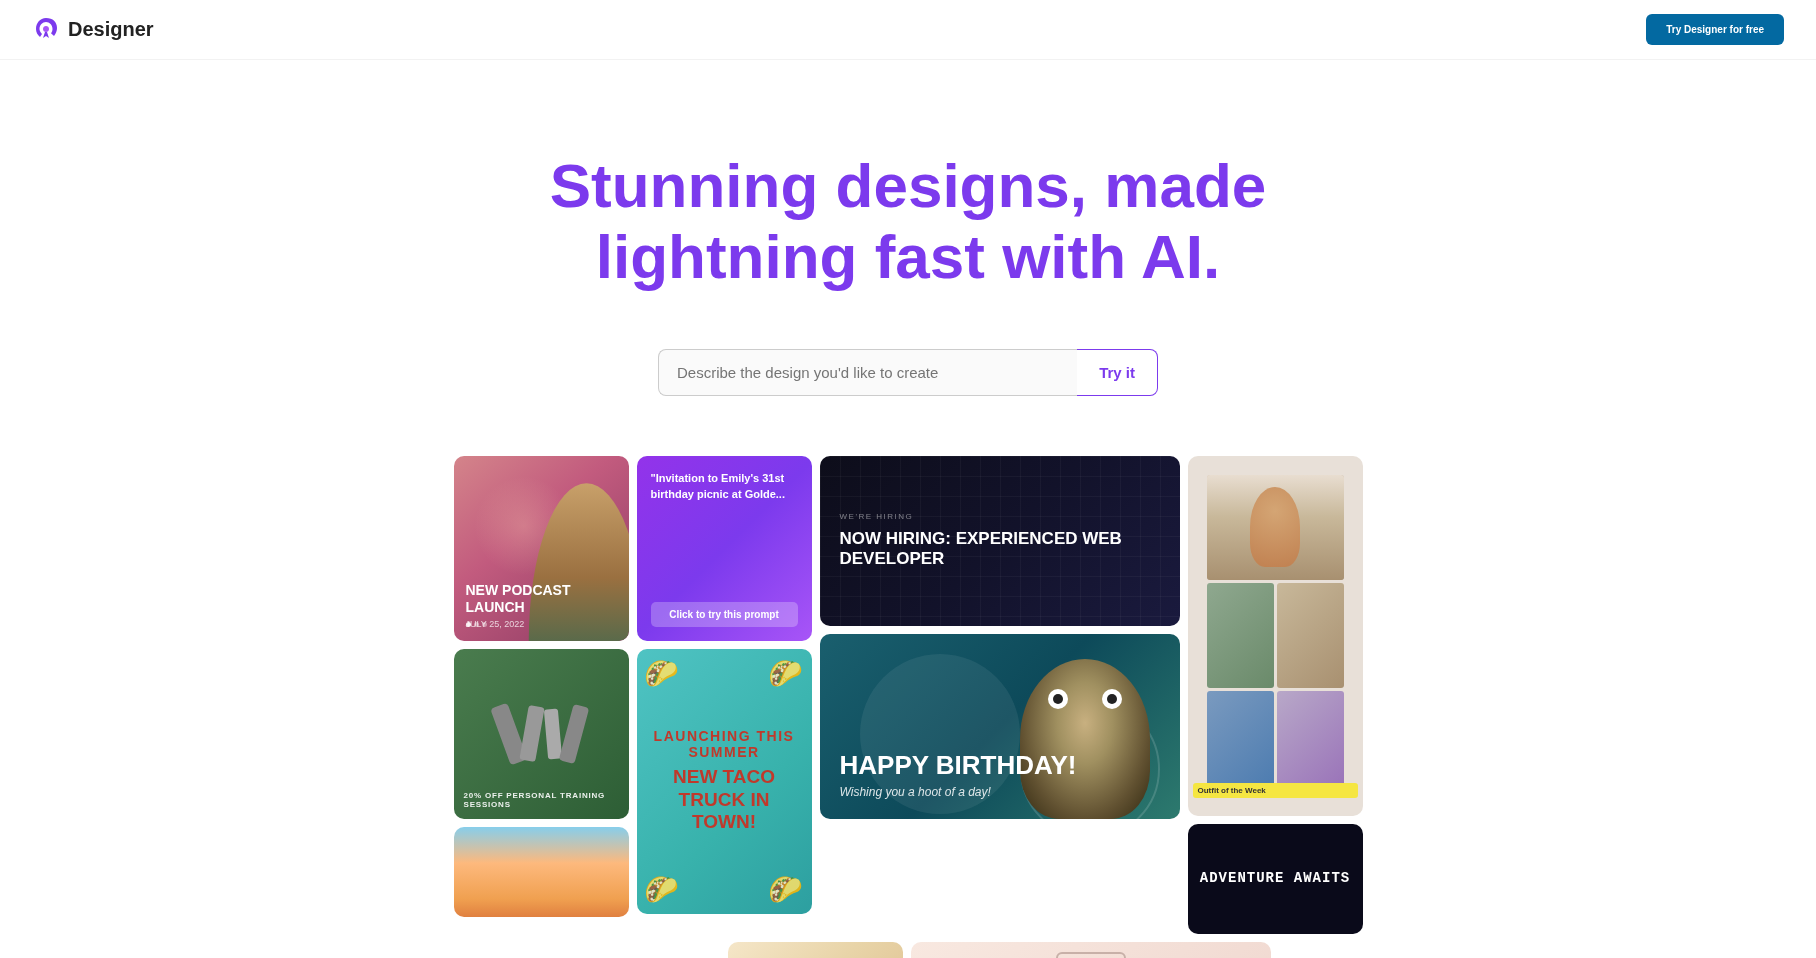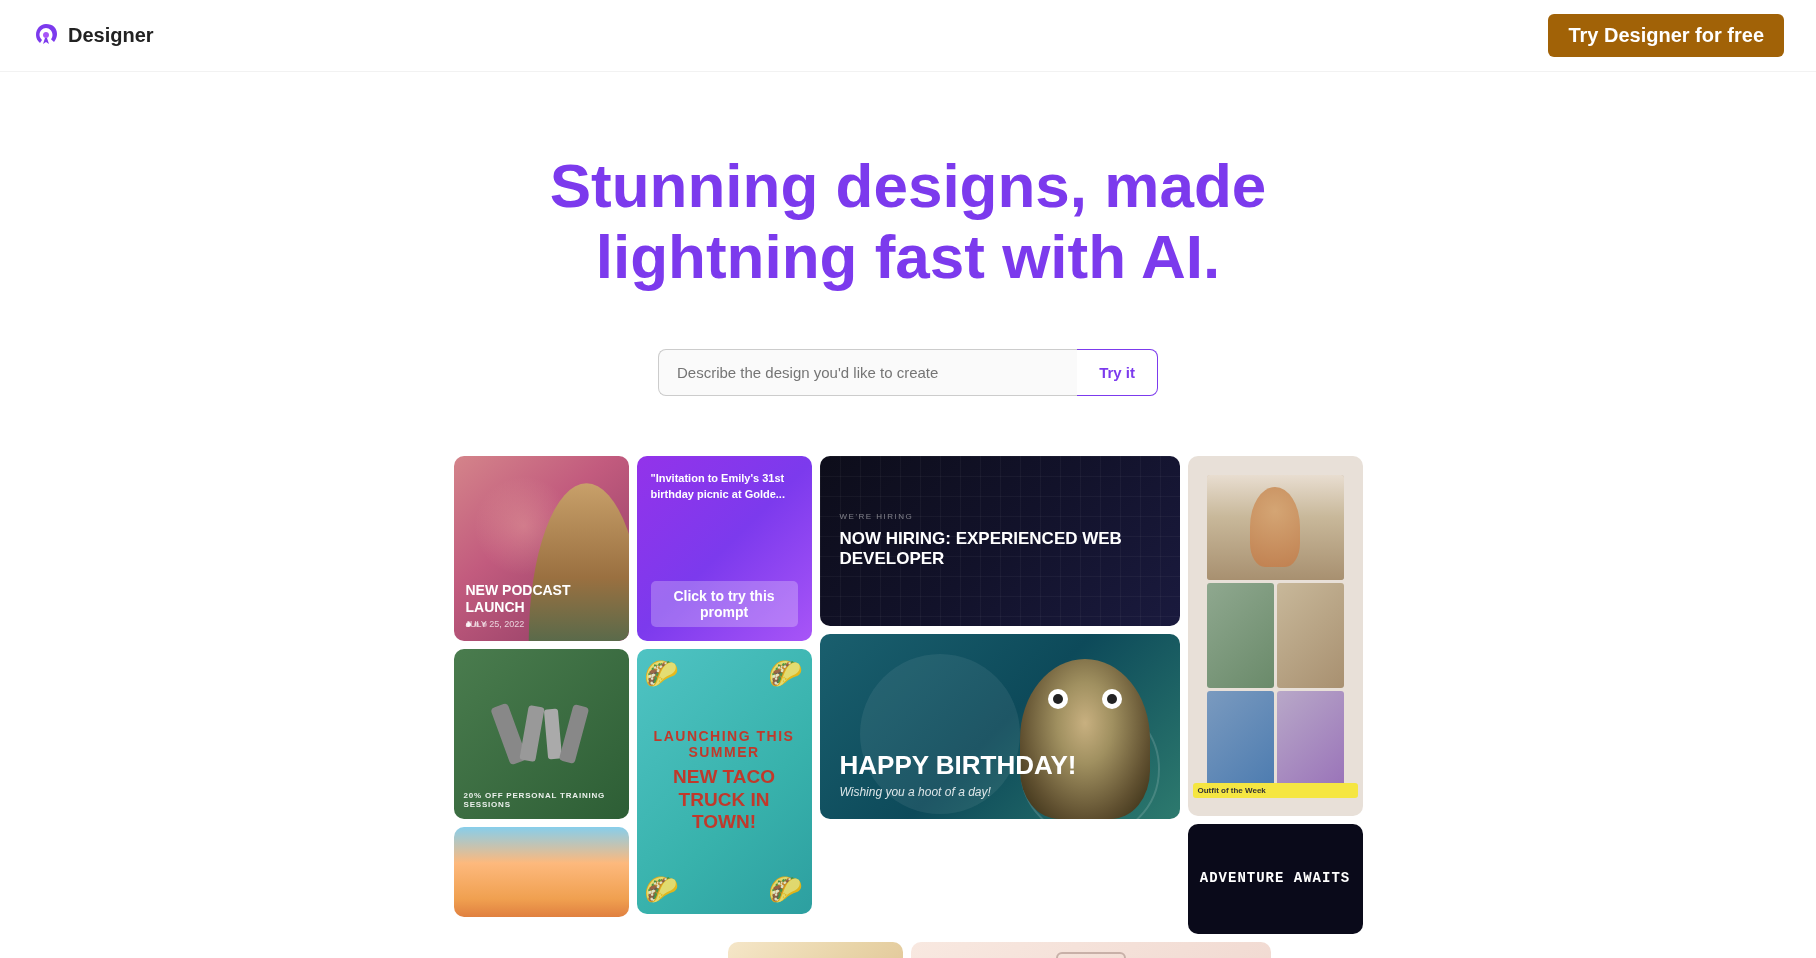--- a/index.html
+++ b/index.html
@@ -32,26 +32,26 @@
     .logo-icon {
       width: 28px;
       height: 28px;
     }
     .logo-text {
       font-size: 20px;
       font-weight: 600;
       color: #222;
     }
     .try-btn {
-      background: #a16207;
+      background: #0369a1;
       color: #fff;
       border: none;
       border-radius: 6px;
       padding: 10px 20px;
-      font-size: 20px;
+      font-size: 10px;
       font-weight: 600;
       cursor: pointer;
     }
 
     
     .hero {
       padding-top: 100px;
       text-align: center;
     }
     .hero-title {
@@ -192,21 +192,21 @@
         </div>
 
         <div class="tile col1-tile3" style="background:linear-gradient(180deg,#87CEEB 0%,#FDB97D 40%,#f0a050 80%,#e08040 100%);">
         </div>
       </div>
 
       <div class="gallery-col">
 
         <div class="tile col2-tile1" style="background:linear-gradient(135deg,#9333ea 0%,#7c3aed 50%,#a855f7 100%);display:flex;flex-direction:column;justify-content:space-between;padding:14px;">
           <div style="color:#fff;font-size:11px;font-weight:600;line-height:1.5;">"Invitation to Emily's 31st birthday picnic at Golde...</div>
-          <div style="background:rgba(255,255,255,0.25);color:#fff;font-size:14px;font-weight:700;padding:7px 10px;border-radius:5px;text-align:center;cursor:pointer;">Click to try this prompt</div>
+          <div style="background:rgba(255,255,255,0.25);color:#fff;font-size:10px;font-weight:700;padding:7px 10px;border-radius:5px;text-align:center;cursor:pointer;">Click to try this prompt</div>
         </div>
 
         <div class="tile col2-tile2" style="background:linear-gradient(135deg,#4fc3c3 0%,#38b2ac 60%,#2d9fa0 100%);display:flex;flex-direction:column;justify-content:center;align-items:center;padding:14px;text-align:center;position:relative;">
 
           <div style="position:absolute;top:8px;left:8px;font-size:28px;opacity:0.85;">🌮</div>
           <div style="position:absolute;top:8px;right:8px;font-size:28px;opacity:0.85;">🌮</div>
           <div style="position:absolute;bottom:8px;left:8px;font-size:28px;opacity:0.85;">🌮</div>
           <div style="position:absolute;bottom:8px;right:8px;font-size:28px;opacity:0.85;">🌮</div>
           <div style="color:#c0392b;font-size:14px;font-weight:700;text-transform:uppercase;letter-spacing:1.5px;margin-bottom:6px;">LAUNCHING THIS SUMMER</div>
           <div style="color:#c0392b;font-size:19px;font-weight:900;text-transform:uppercase;line-height:1.2;">NEW TACO TRUCK IN TOWN!</div>

